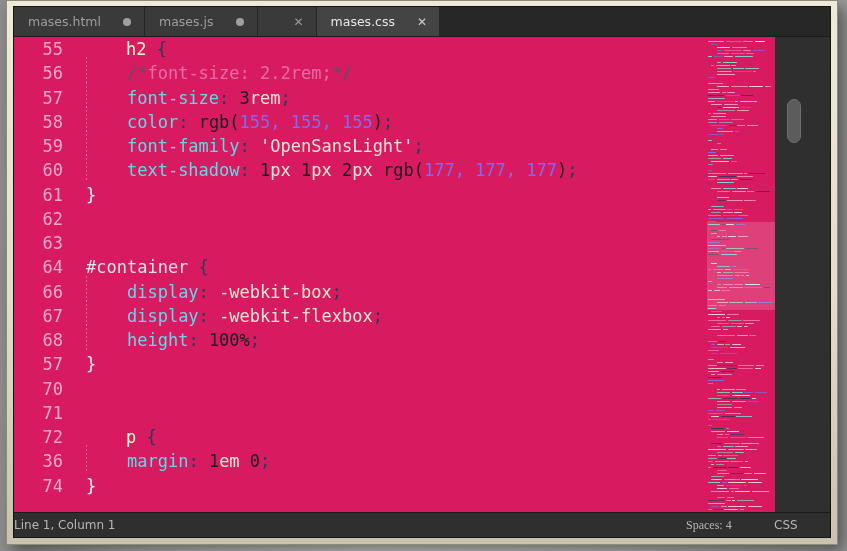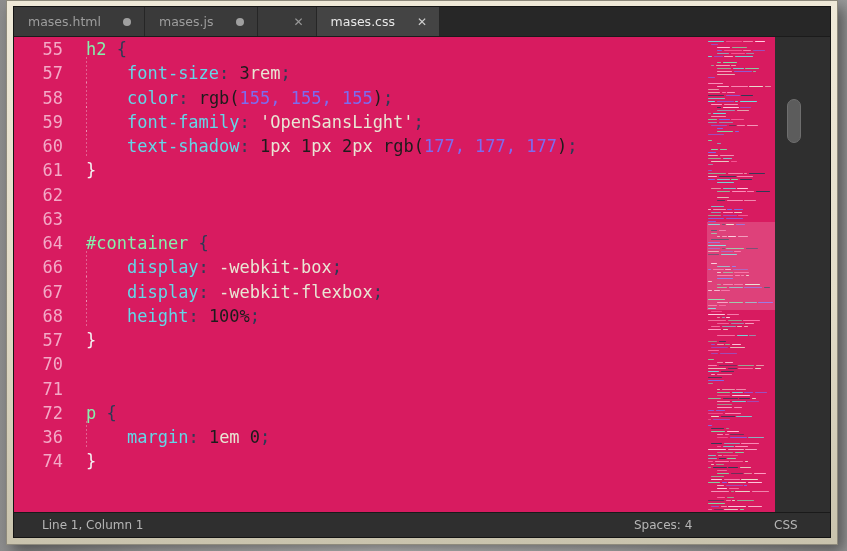--- a/index.html
+++ b/index.html
@@ -89,22 +89,22 @@
   }
   .code-text { position:relative; padding-left:12px; }
   
   .code-text.indented::before {
     content:""; position:absolute; left:12px; top:-4px;
     width:1px; height:26px;
     background:repeating-linear-gradient(180deg, rgba(255,255,255,.30) 0 2px, transparent 2px 4px);
   }
 
   
-  .t-sel     { color:#86efac; }          
-  .t-id      { color:#86efac; }          
+  .t-sel     { color:#fef9c3;margin-left:40px; }          
+  .t-id      { color:#e5e5e5; }          
   .t-brace   { color:#2d3a55; }          
   .t-brace-w { color:#f3f3f3; }          
   .t-prop    { color:#63d7e8; }          
   .t-punc    { color:#2d3a55; }          
   .t-val     { color:#e9e6d4; }          
   .t-num     { color:#1c1c1c; }          
   .t-unit    { color:#e9e6d4; }          
   .t-func    { color:#1c1c1c; }          
   .t-arg     { color:#7c6cf0; }          
   .t-str     { color:#e9e6d4; }          
@@ -137,22 +137,22 @@
   }
 
   
   #statusbar {
     position:absolute; left:0; right:0; bottom:0; height:25px;
     background:#2f2f2f;
     border-top:1px solid #1a1a1a;
     color:#b6b6b6; font-size:12px;
     display:flex; align-items:center;
   }
-  #status-left  { padding-left:28px; }
-  #status-spaces{ position:absolute; left:620px; }
+  #status-left  { padding-left:0; }
+  #status-spaces{ position:absolute; left:672px;font-family:Liberation Serif, serif; }
   #status-lang  { position:absolute; left:760px; }
 </style>
 </head>
 <body>
 
 <div id="desktop">
 
   <div id="window-shadow"></div>
 
   <div id="window-frame"></div>
@@ -184,20 +184,21 @@
         <span class="tab-close">✕</span>
       </div>
 
       <div id="tab-filler"></div>
     </div>
 
     <div id="editor-region">
 
       <div id="code-area">
           <div class="code-line"><span class="gutter">55</span><span class="code-text"><span class="t-sel">h2</span><span class="t-val"> </span><span class="t-brace">{</span></span></div>
+          <div class="code-line"><span class="gutter">56</span><span class="code-text indented"><span class="t-val">    </span><span class="t-cmt-d">/*</span><span class="t-cmt">font-size: 2.2rem;</span><span class="t-cmt-d">*/</span></span></div>
           <div class="code-line"><span class="gutter">57</span><span class="code-text indented"><span class="t-val">    </span><span class="t-prop">font-size</span><span class="t-punc">:</span><span class="t-val"> </span><span class="t-num">3</span><span class="t-unit">rem</span><span class="t-punc">;</span></span></div>
           <div class="code-line"><span class="gutter">58</span><span class="code-text indented"><span class="t-val">    </span><span class="t-prop">color</span><span class="t-punc">:</span><span class="t-val"> </span><span class="t-func">rgb(</span><span class="t-arg">155</span><span class="t-arg">, </span><span class="t-arg">155</span><span class="t-arg">, </span><span class="t-arg">155</span><span class="t-func">)</span><span class="t-punc">;</span></span></div>
           <div class="code-line"><span class="gutter">59</span><span class="code-text indented"><span class="t-val">    </span><span class="t-prop">font-family</span><span class="t-punc">:</span><span class="t-val"> </span><span class="t-str">'OpenSansLight'</span><span class="t-punc">;</span></span></div>
           <div class="code-line"><span class="gutter">60</span><span class="code-text indented"><span class="t-val">    </span><span class="t-prop">text-shadow</span><span class="t-punc">:</span><span class="t-val"> </span><span class="t-num">1</span><span class="t-unit">px </span><span class="t-num">1</span><span class="t-unit">px </span><span class="t-num">2</span><span class="t-unit">px </span><span class="t-func">rgb(</span><span class="t-arg">177</span><span class="t-arg">, </span><span class="t-arg">177</span><span class="t-arg">, </span><span class="t-arg">177</span><span class="t-func">)</span><span class="t-punc">;</span></span></div>
           <div class="code-line"><span class="gutter">61</span><span class="code-text"><span class="t-brace-w">}</span></span></div>
           <div class="code-line"><span class="gutter">62</span><span class="code-text"></span></div>
           <div class="code-line"><span class="gutter">63</span><span class="code-text"></span></div>
           <div class="code-line"><span class="gutter">64</span><span class="code-text"><span class="t-id">#container</span><span class="t-val"> </span><span class="t-brace">{</span></span></div>
           <div class="code-line"><span class="gutter">66</span><span class="code-text indented"><span class="t-val">    </span><span class="t-prop">display</span><span class="t-punc">:</span><span class="t-val"> </span><span class="t-val">-webkit-box</span><span class="t-punc">;</span></span></div>
           <div class="code-line"><span class="gutter">67</span><span class="code-text indented"><span class="t-val">    </span><span class="t-prop">display</span><span class="t-punc">:</span><span class="t-val"> </span><span class="t-val">-webkit-flexbox</span><span class="t-punc">;</span></span></div>

